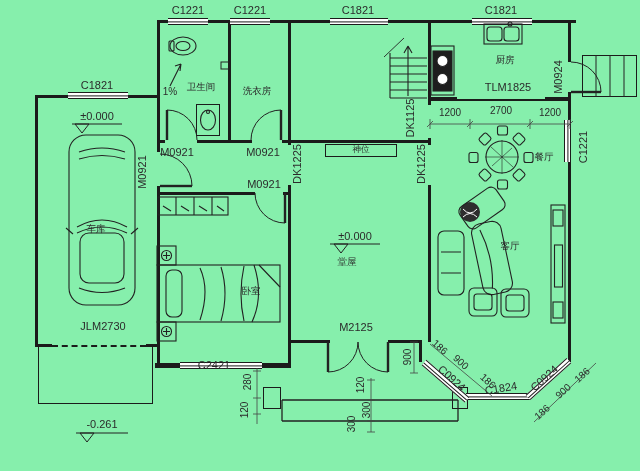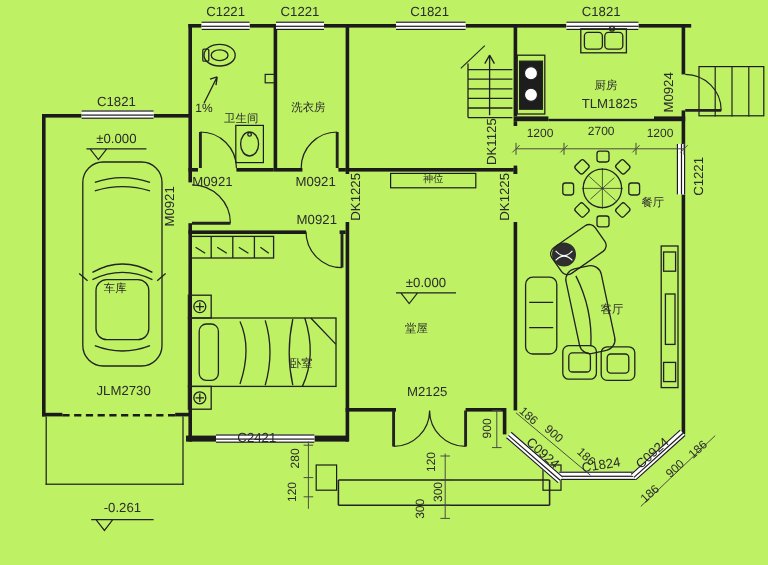--- a/index.html
+++ b/index.html
@@ -1,24 +1,24 @@
 <!DOCTYPE html>
 <html><head>
 <meta charset="utf-8">
 <style>
   html,body{margin:0;padding:0;background:#ffffff;}
-  #plan{position:relative;width:640px;height:471px;background:#bef264;overflow:hidden;
+  #plan{position:relative;width:640px;height:471px;background:#86efac;overflow:hidden;
         font-family:"Liberation Sans","DejaVu Sans",sans-serif;color:#2b2b2b;text-align:right;}
   .w{position:absolute;background:#1b1b1b;}
   .winH{position:absolute;height:7px;background:#fff;border-top:1.5px solid #1b1b1b;border-bottom:1.5px solid #1b1b1b;box-sizing:border-box;}
   .winH::after{content:"";position:absolute;left:0;right:0;top:50%;height:1.2px;background:#1b1b1b;transform:translateY(-50%);}
   .winV{position:absolute;width:7px;background:#fff;border-left:1.5px solid #1b1b1b;border-right:1.5px solid #1b1b1b;box-sizing:border-box;}
   .winV::after{content:"";position:absolute;top:0;bottom:0;left:50%;width:1.2px;background:#1b1b1b;transform:translateX(-50%);}
   .lbl{position:absolute;font-size:11px;white-space:nowrap;transform:translate(-50%,-50%);z-index:10;letter-spacing:0px;}
-  .s9{font-size:9.5px;margin-top:12px;}
+  .s9{font-size:9.5px;}
   .s8{font-size:8.5px;}
   .dim{font-size:10px;}
   .rot{transform:translate(-50%,-50%) rotate(-90deg);}
   .r42{transform:translate(-50%,-50%) rotate(42deg);}
   .rm42{transform:translate(-50%,-50%) rotate(-42deg);}
   .rm8{transform:translate(-50%,-50%) rotate(-9deg);}
   svg.overlay{position:absolute;left:0;top:0;z-index:5;pointer-events:none;}
   #watermark{position:absolute;left:168px;top:192px;z-index:20;font-size:74px;line-height:1.1;
              font-weight:bold;letter-spacing:3px;color:rgba(222,39,27,0.9);
              font-family:"DejaVu Sans","Liberation Sans",sans-serif;}
@@ -257,21 +257,21 @@
   </svg>
 
   <div class="lbl" style="left:188px;top:10px">C1221</div>
   <div class="lbl" style="left:250px;top:10px">C1221</div>
   <div class="lbl" style="left:358px;top:10px">C1821</div>
   <div class="lbl" style="left:501px;top:10px">C1821</div>
   <div class="lbl" style="left:97px;top:85px">C1821</div>
 
   <div class="lbl s9" style="left:201px;top:87px">卫生间</div>
   <div class="lbl dim" style="left:170px;top:91px">1%</div>
-  <div class="lbl s9" style="left:257px;top:78px">洗衣房</div>
+  <div class="lbl s9" style="left:257px;top:91px">洗衣房</div>
   <div class="lbl s9" style="left:505px;top:60px">厨房</div>
   <div class="lbl" style="left:508px;top:87px">TLM1825</div>
   <div class="lbl rot" style="left:558px;top:77px">M0924</div>
 
   <div class="lbl" style="left:177px;top:152px">M0921</div>
   <div class="lbl" style="left:263px;top:152px">M0921</div>
   <div class="lbl rot" style="left:142px;top:172px">M0921</div>
   <div class="lbl" style="left:264px;top:184px">M0921</div>
 
   <div class="lbl rot" style="left:410px;top:118px">DK1125</div>

